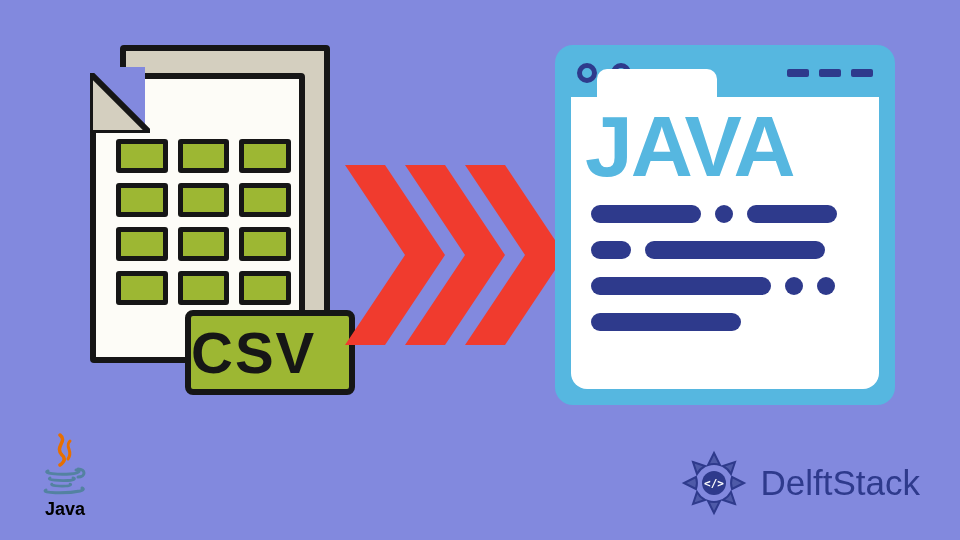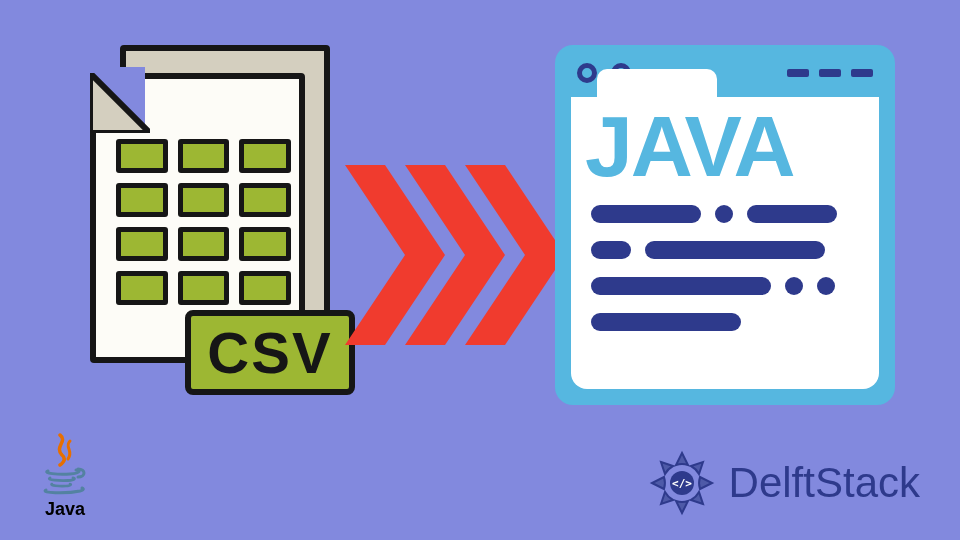--- a/index.html
+++ b/index.html
@@ -78,21 +78,20 @@
     position: absolute;
     left: 95px;
     top: 265px;
     width: 170px;
     height: 85px;
     background: #9DB733;
     border: 6px solid #161616;
     border-radius: 8px;
     display: flex;
     align-items: center;
-    justify-content: center;
   }
   .csv-badge-text {
     font-family: "Comic Sans MS", cursive, sans-serif;
     font-size: 58px;
     font-weight: 600;
     color: #161616;
     letter-spacing: 2px;
   }
   
   .arrows {
@@ -204,21 +203,21 @@
   
   .delft {
     position: absolute;
     right: 40px;
     bottom: 22px;
     display: flex;
     align-items: center;
     gap: 12px;
   }
   .delft-text {
-    font-size: 42px;
+    font-size: 35px;
     font-weight: 500;
     color: #2E3A8C;
     font-family: Arial, sans-serif;
   }
 </style>
 </head>
 <body>
 
 <div class="canvas">
 

